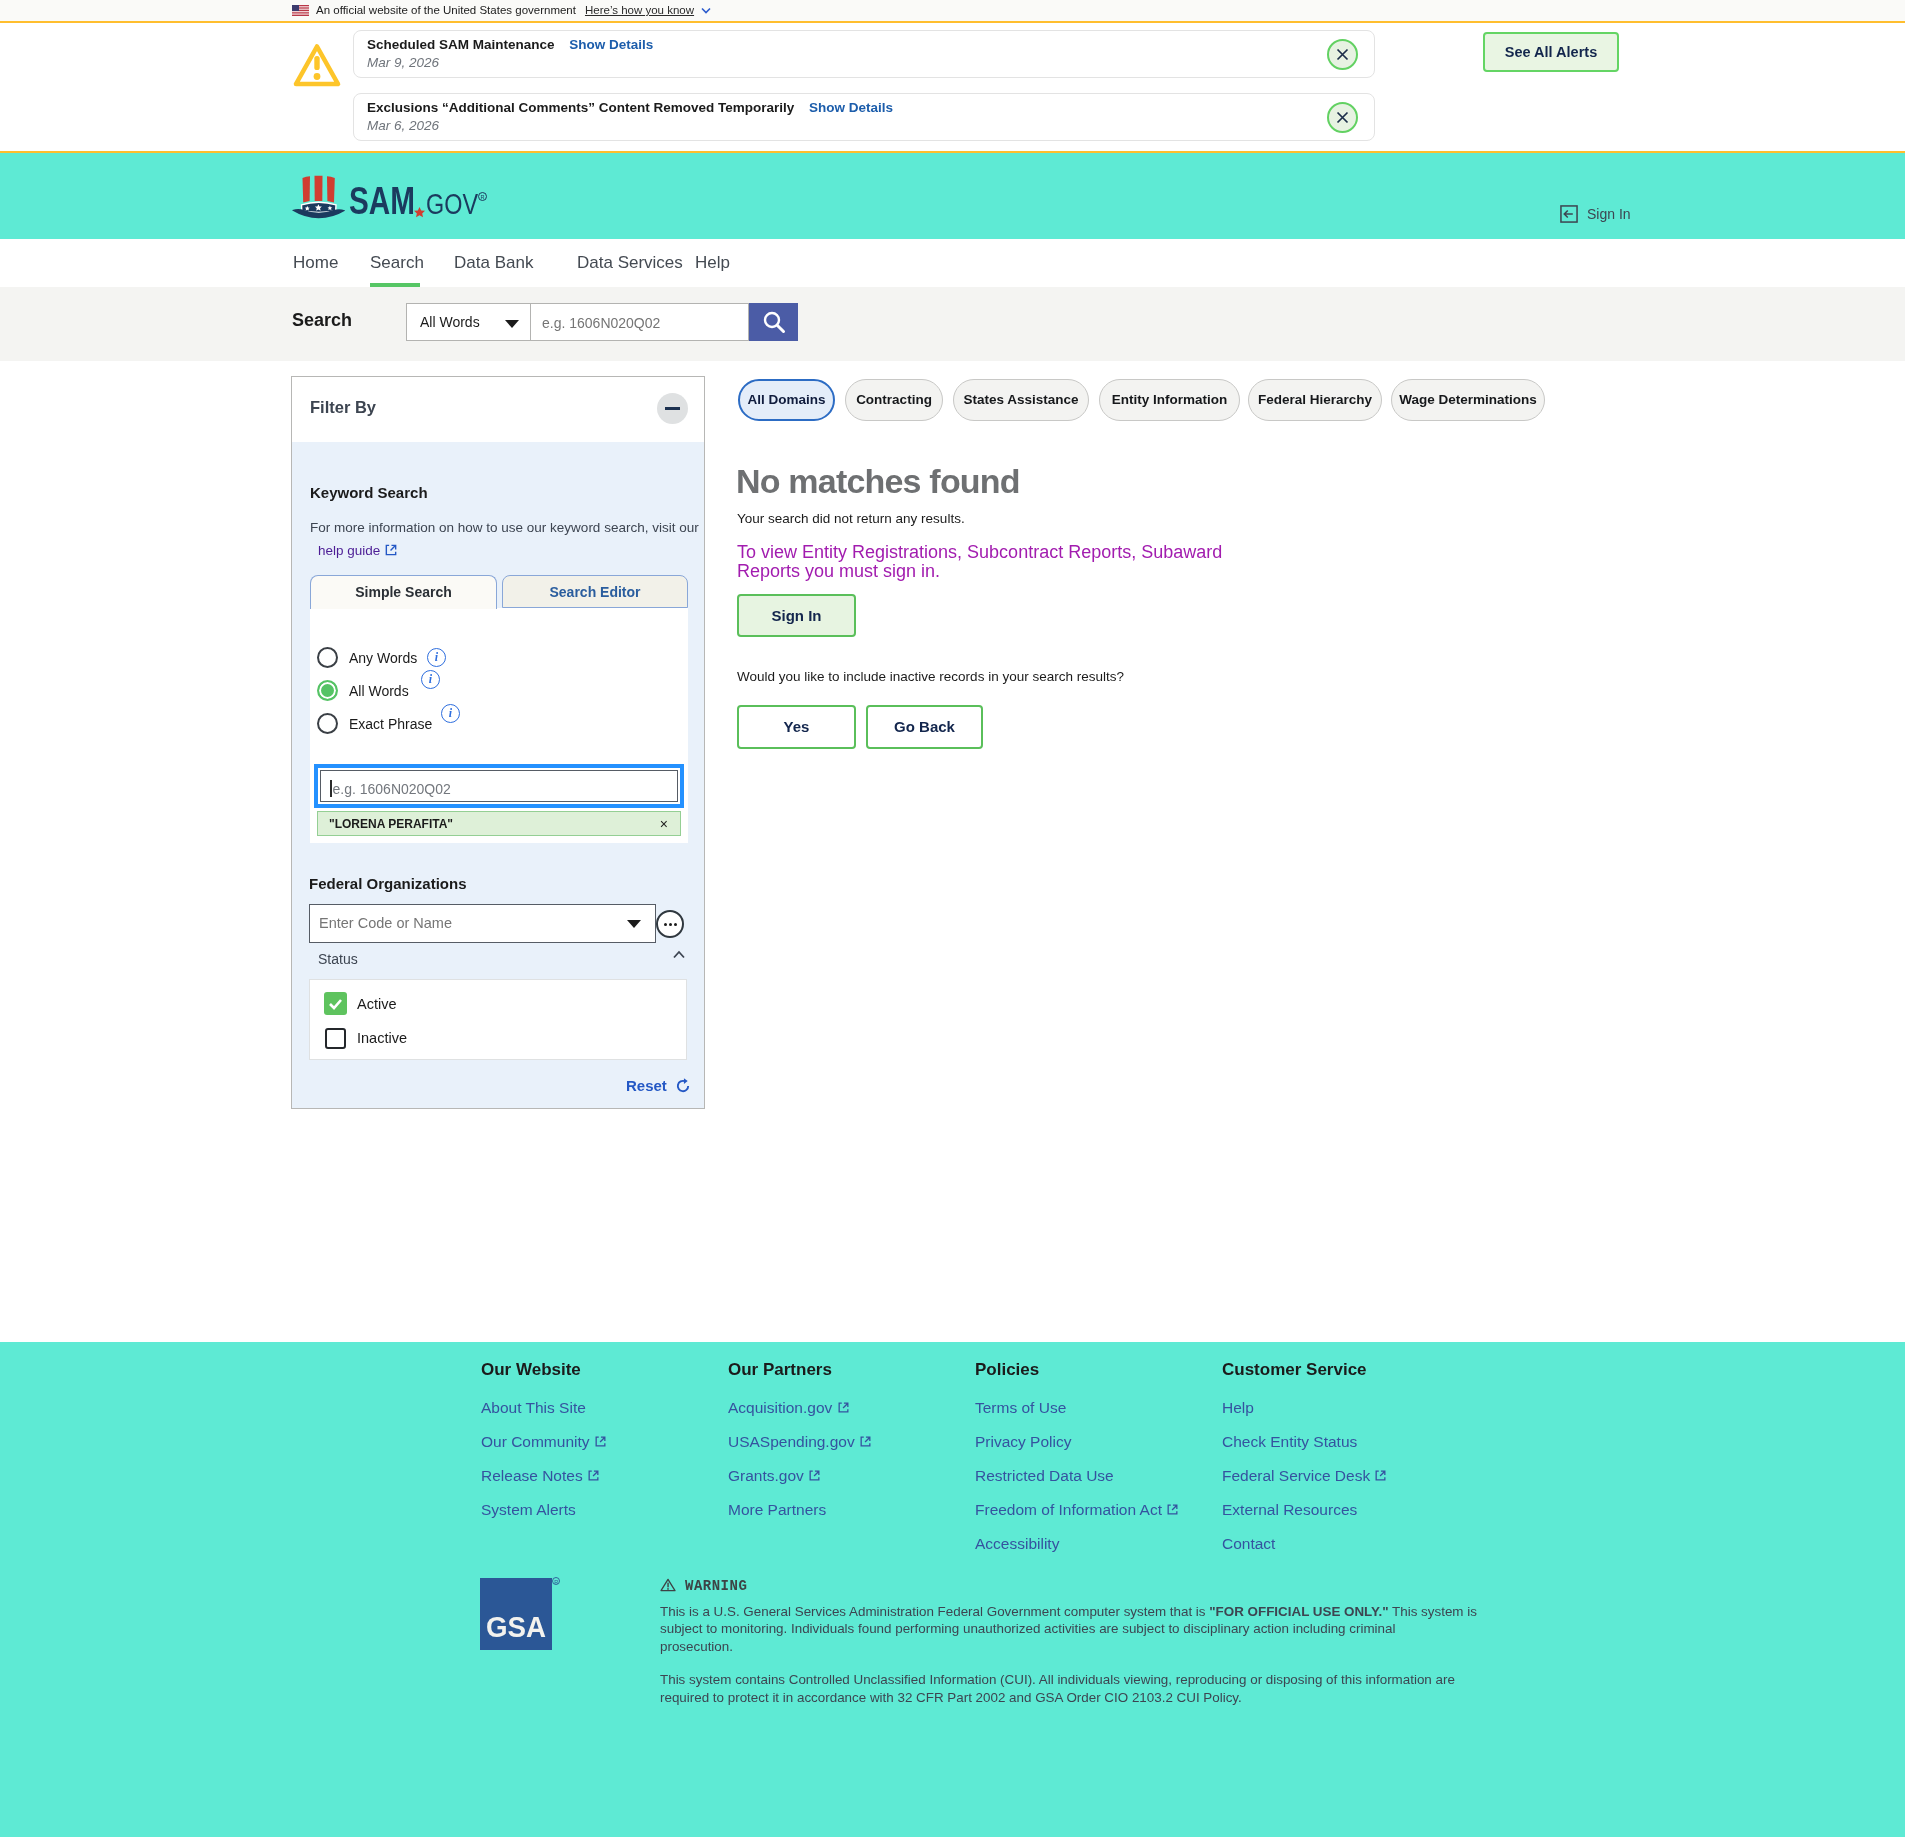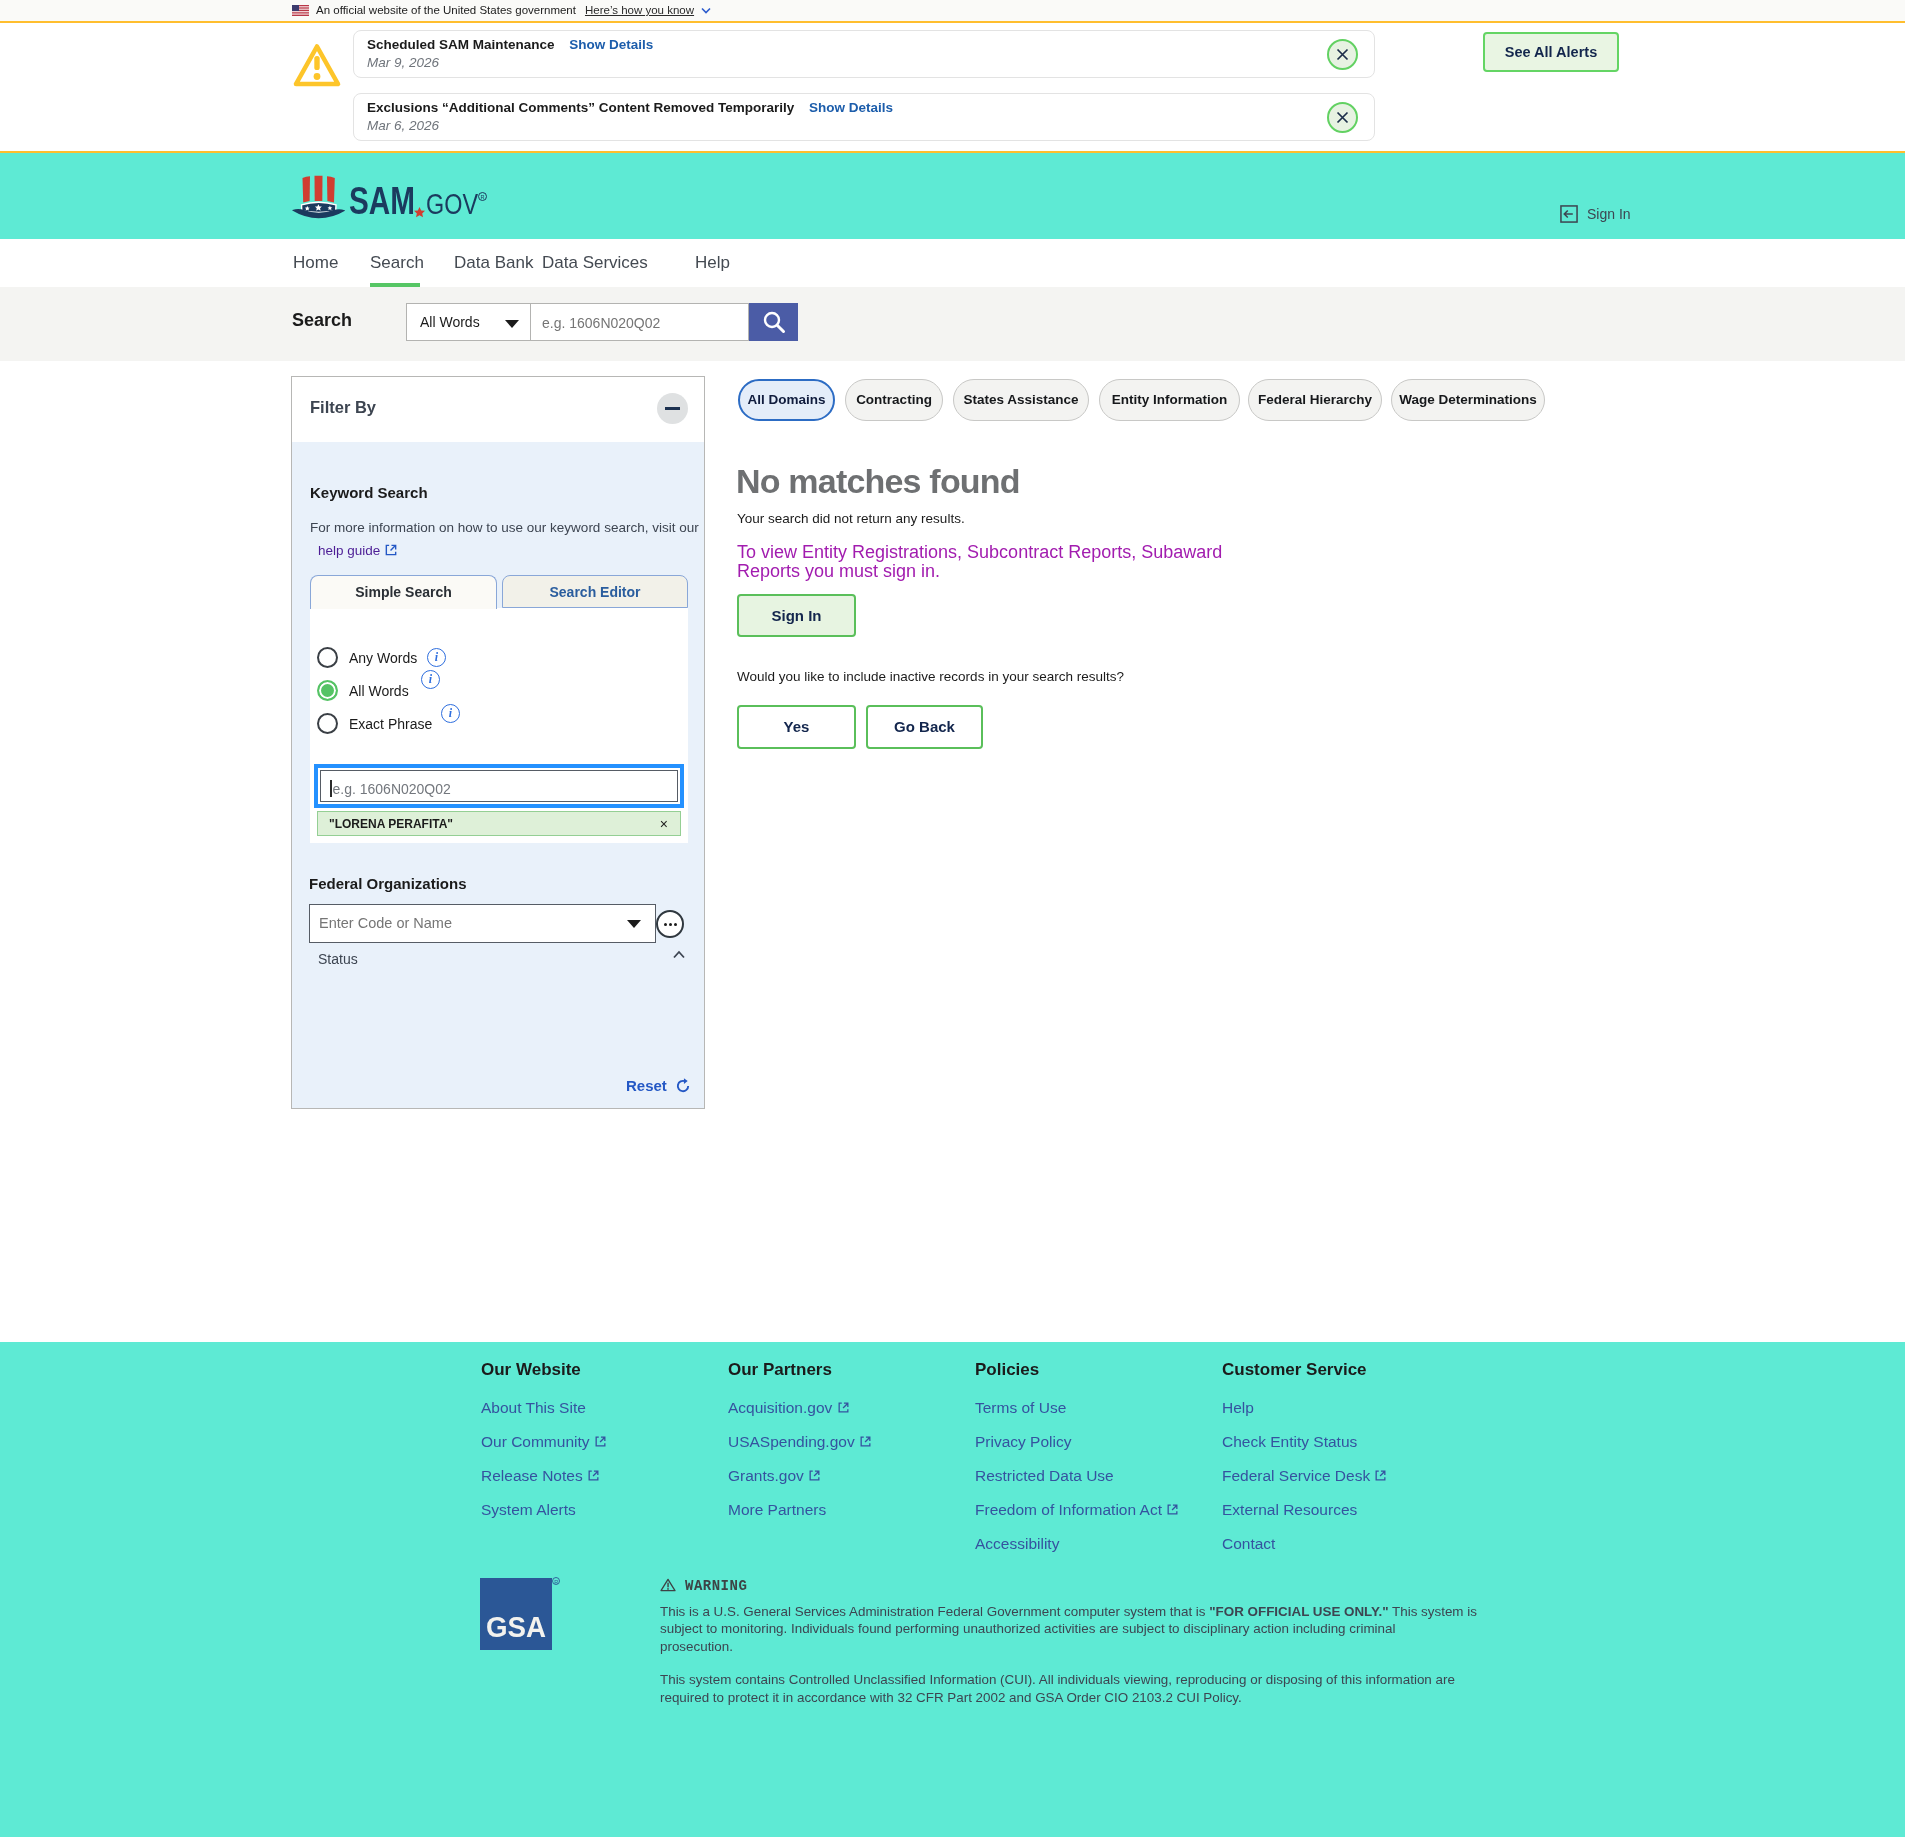--- a/index.html
+++ b/index.html
@@ -186,21 +186,21 @@
         <path d="M13.5 9.5 H4.5 M8.2 5.8 L4.5 9.5 L8.2 13.2" fill="none" stroke="#3d4551" stroke-width="1.6"></path>
       </svg>
     <span class="txt">Sign In</span>
   </div>
 </div>
 
 <div class="nav">
   <a href="#" style="left:293px;">Home</a>
   <a href="#" style="left:370px;">Search</a>
   <a href="#" style="left:454px;">Data Bank</a>
-  <a href="#" style="left:542px;">Data Services</a>
+  <a href="#" style="left:577px;">Data Services</a>
   <a href="#" style="left:695px;">Help</a>
   <div class="underline"></div>
 </div>
 
 <div class="search-strip">
   <div class="lbl">Search</div>
   <div class="sel">
       <span class="txt">All Words</span>
       <span class="tri"></span>
     </div>
@@ -251,20 +251,28 @@
           <svg width="21" height="21" viewBox="0 0 21 21">
             <circle cx="5.5" cy="10.5" r="1.5" fill="#1b1b1b"></circle>
             <circle cx="10.5" cy="10.5" r="1.5" fill="#1b1b1b"></circle>
             <circle cx="15.5" cy="10.5" r="1.5" fill="#1b1b1b"></circle>
           </svg>
         </div>
       <div class="status-lbl">Status</div>
       <svg style="left:381px; top:508px; position:absolute;" width="12" height="9" viewBox="0 0 12 9">
           <path d="M1 7.5 L6 2 L11 7.5" fill="none" stroke="#3d4551" stroke-width="1.8"></path>
         </svg>
+      <div class="status-box">
+        <div class="cb on" style="left:14px; top:12px; position:absolute;"><svg width="23" height="23" viewBox="0 0 23 23">
+              <path d="M6 12 l4 4 7-8" fill="none" stroke="#fff" stroke-width="2.6"></path>
+            </svg></div>
+        <div class="cb-lbl" style="left:47px; top:16px; position:absolute;">Active</div>
+        <div class="cb off" style="left:15px; top:48px; position:absolute;"></div>
+        <div class="cb-lbl" style="left:47px; top:50px; position:absolute;">Inactive</div>
+      </div>
       <div class="reset">Reset&nbsp; <svg width="16" height="16" viewBox="0 0 17 17" style="vertical-align:-3px;">
             <path d="M14 8.5 A5.5 5.5 0 1 1 10.5 3.4" fill="none" stroke="#2458c5" stroke-width="2"></path>
             <path d="M9.5 0.2 L13.5 3.2 L9.5 6.4" fill="#2458c5"></path>
           </svg></div>
     </div>
   </div>
 
   <div class="pill active" style="left:738px; width:97px;">All Domains</div>
   <div class="pill" style="left:845px; width:98px;">Contracting</div>
   <div class="pill" style="left:953px; width:136px;">States Assistance</div>

